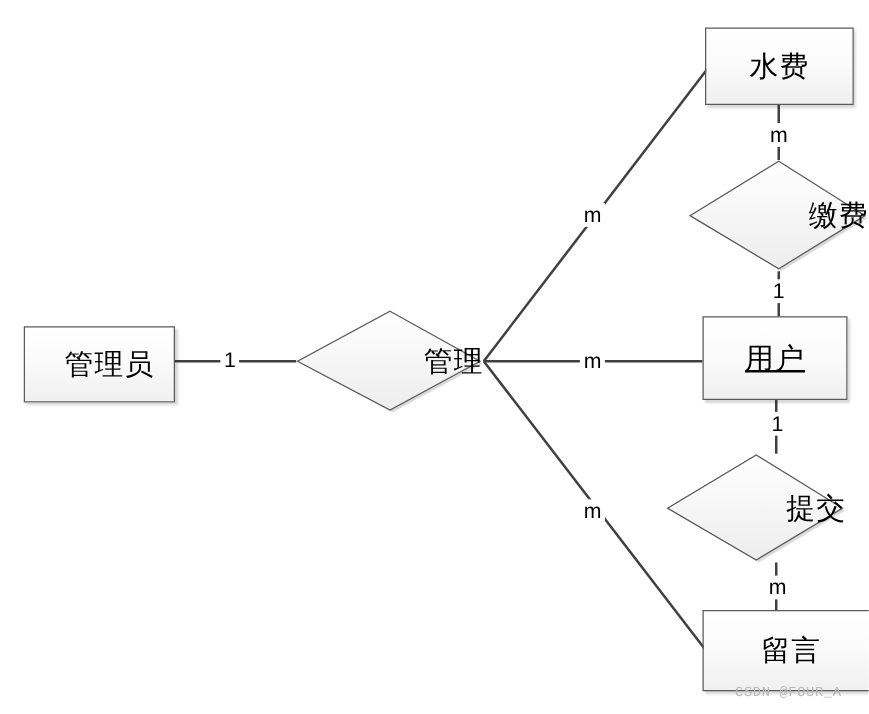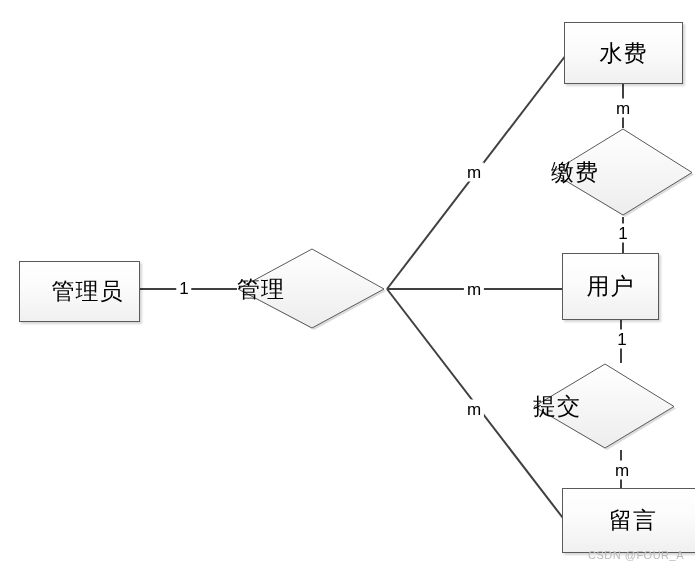--- a/index.html
+++ b/index.html
@@ -43,21 +43,21 @@
     letter-spacing: 1px;
     line-height: 1;
     white-space: nowrap;
   }
 
   
   .rel {
     position: absolute;
     display: flex;
     align-items: center;
-    justify-content: flex-start;
+    justify-content: flex-end;
     z-index: 3;
   }
   .rel .dshape {
     position: absolute;
     left: 0;
     top: 0;
     width: 100%;
     height: 100%;
   }
   .rel .label {
@@ -109,21 +109,21 @@
       <line x1="621" y1="450" x2="621" y2="488" stroke="#404040" stroke-width="2"></line>
     </svg>
 
   <div id="shape-layer">
       <div class="entity" style="left: 19px; top: 261px; width: 121px; height: 61px; padding-left: 16px;">
         <span class="label">管理员</span>
       </div>
       <div class="entity" style="left: 564px; top: 22px; width: 119px; height: 62px;">
         <span class="label">水费</span>
       </div>
-      <div class="entity" style="left: 562px; top: 253px; width: 97px; height: 67px;">
+      <div class="entity" style="left: 562px; top: 253px; width: 116px; height: 67px; text-decoration: underline;">
         <span class="label">用户</span>
       </div>
       <div class="entity" style="left: 562px; top: 488px; width: 142px; height: 65px;">
         <span class="label">留言</span>
       </div>
       <div class="rel" style="left: 237px; top: 248px; width: 150px; height: 82px;">
         <svg class="dshape" viewBox="0 0 150 82">
           <defs>
             <linearGradient id="grad-manage" x1="0" y1="0" x2="0" y2="1">
               <stop offset="0%" stop-color="#ffffff"></stop>
@@ -166,15 +166,15 @@
       <span class="card" style="left: 184px; top: 288px;">1</span>
       <span class="card" style="left: 474px; top: 172px;">m</span>
       <span class="card" style="left: 474px; top: 289px;">m</span>
       <span class="card" style="left: 474px; top: 409px;">m</span>
       <span class="card" style="left: 623px; top: 108px;">m</span>
       <span class="card" style="left: 623px; top: 233px;">1</span>
       <span class="card" style="left: 622px; top: 339px;">1</span>
       <span class="card" style="left: 622px; top: 470px;">m</span>
     </div>
 
-  <div class="watermark" style="left: 588px; top: 549px;">CSDN @FOUR_A</div>
+  <div class="watermark" style="left: 588px; top: 549px; font-family: Liberation Mono, monospace;">CSDN @FOUR_A</div>
 
 </div>
 
 </body></html>

